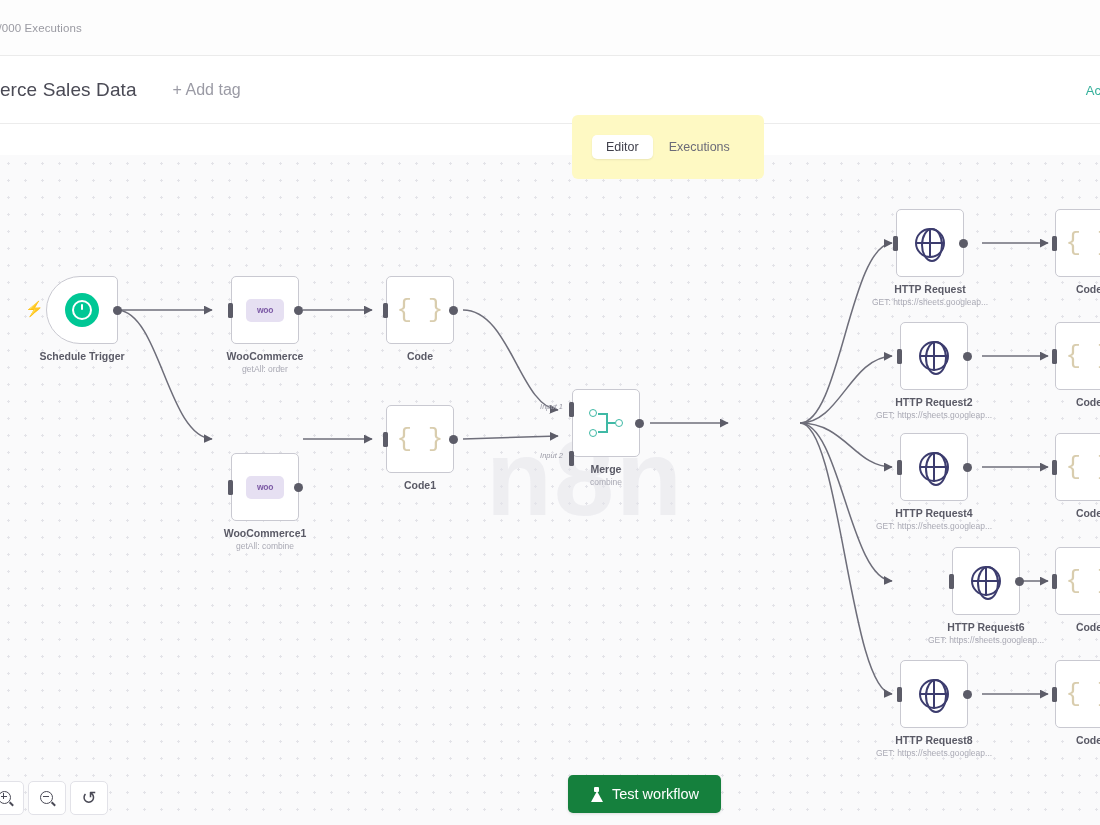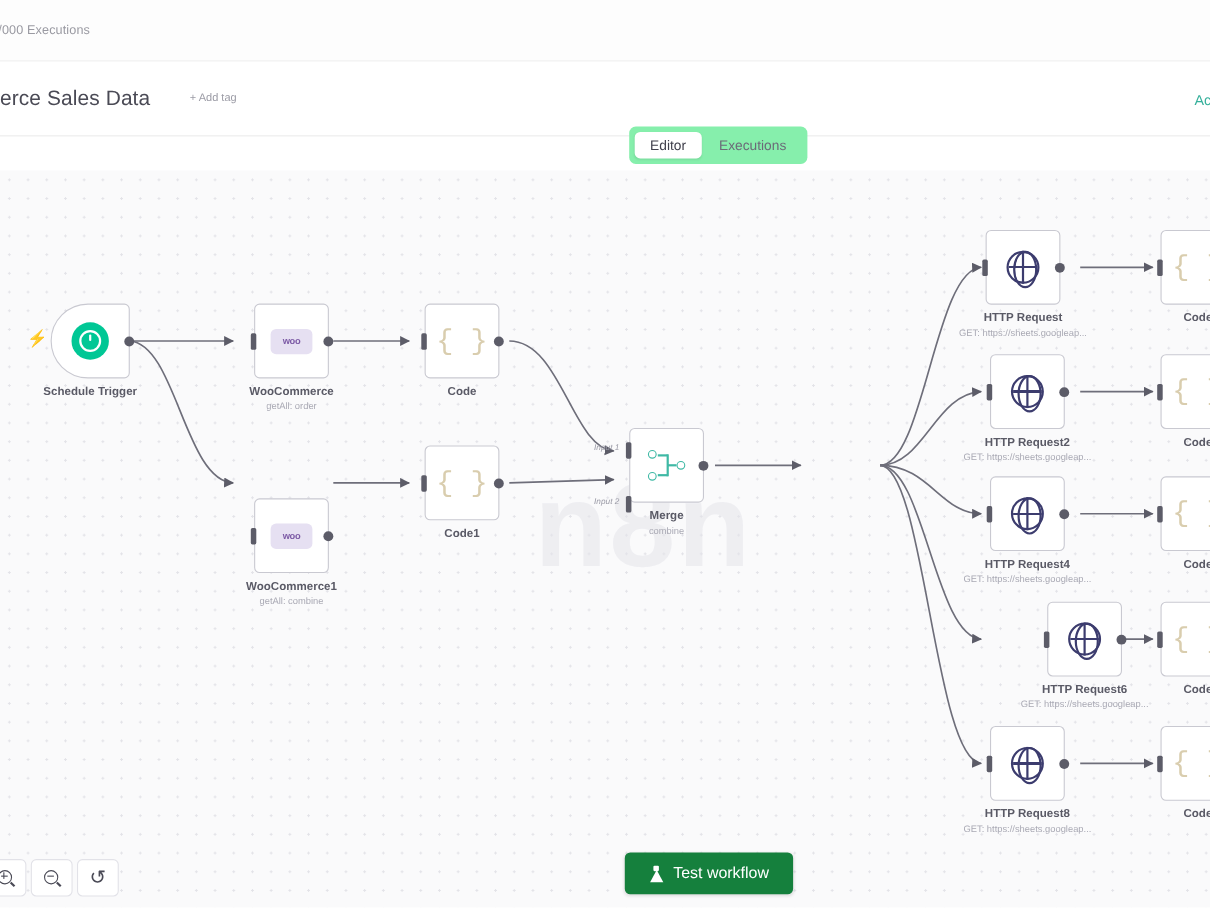--- a/index.html
+++ b/index.html
@@ -26,37 +26,37 @@
   .header {
     position: absolute; left: 0; top: 56px; width: 1100px; height: 68px;
     background: #ffffff; border-bottom: 1px solid #ececec;
     display: flex; align-items: center;
   }
   .wf-title {
     font-size: 19px; color: #4a4a55; white-space: nowrap;
     margin-left: -16px; letter-spacing: .1px;
   }
   .add-tag {
-    font-size: 10px; color: #9b9ba5; margin-left: 36px;
+    font-size: 16px; color: #9b9ba5; margin-left: 36px;
     white-space: nowrap; cursor: pointer;
   }
   .header-right {
     position: absolute; right: 0; top: 0; height: 68px;
     display: flex; align-items: center; padding-right: 0;
   }
   .active-label {
     font-size: 13px; color: #35b09b; white-space: nowrap;
     margin-right: -14px;
   }
 
   
   .tabs {
     position: absolute; left: 572px; top: 115px;
-    display: flex; background: #86efac; border-radius: 6px;
-    padding: 5px; gap: 2px; z-index: 5;
+    display: flex; background: #fef9c3; border-radius: 6px;
+    padding: 20px; gap: 2px; z-index: 5;
   }
   .tab {
     font-size: 12.5px; color: #6b6b78; padding: 5px 14px;
     border-radius: 5px; cursor: pointer; white-space: nowrap;
   }
   .tab.active { background: #ffffff; color: #40404c; box-shadow: 0 1px 2px rgba(0,0,0,.08); }
 
   
   .canvas {
     position: absolute; left: 0; top: 155px; width: 1100px; height: 670px;

